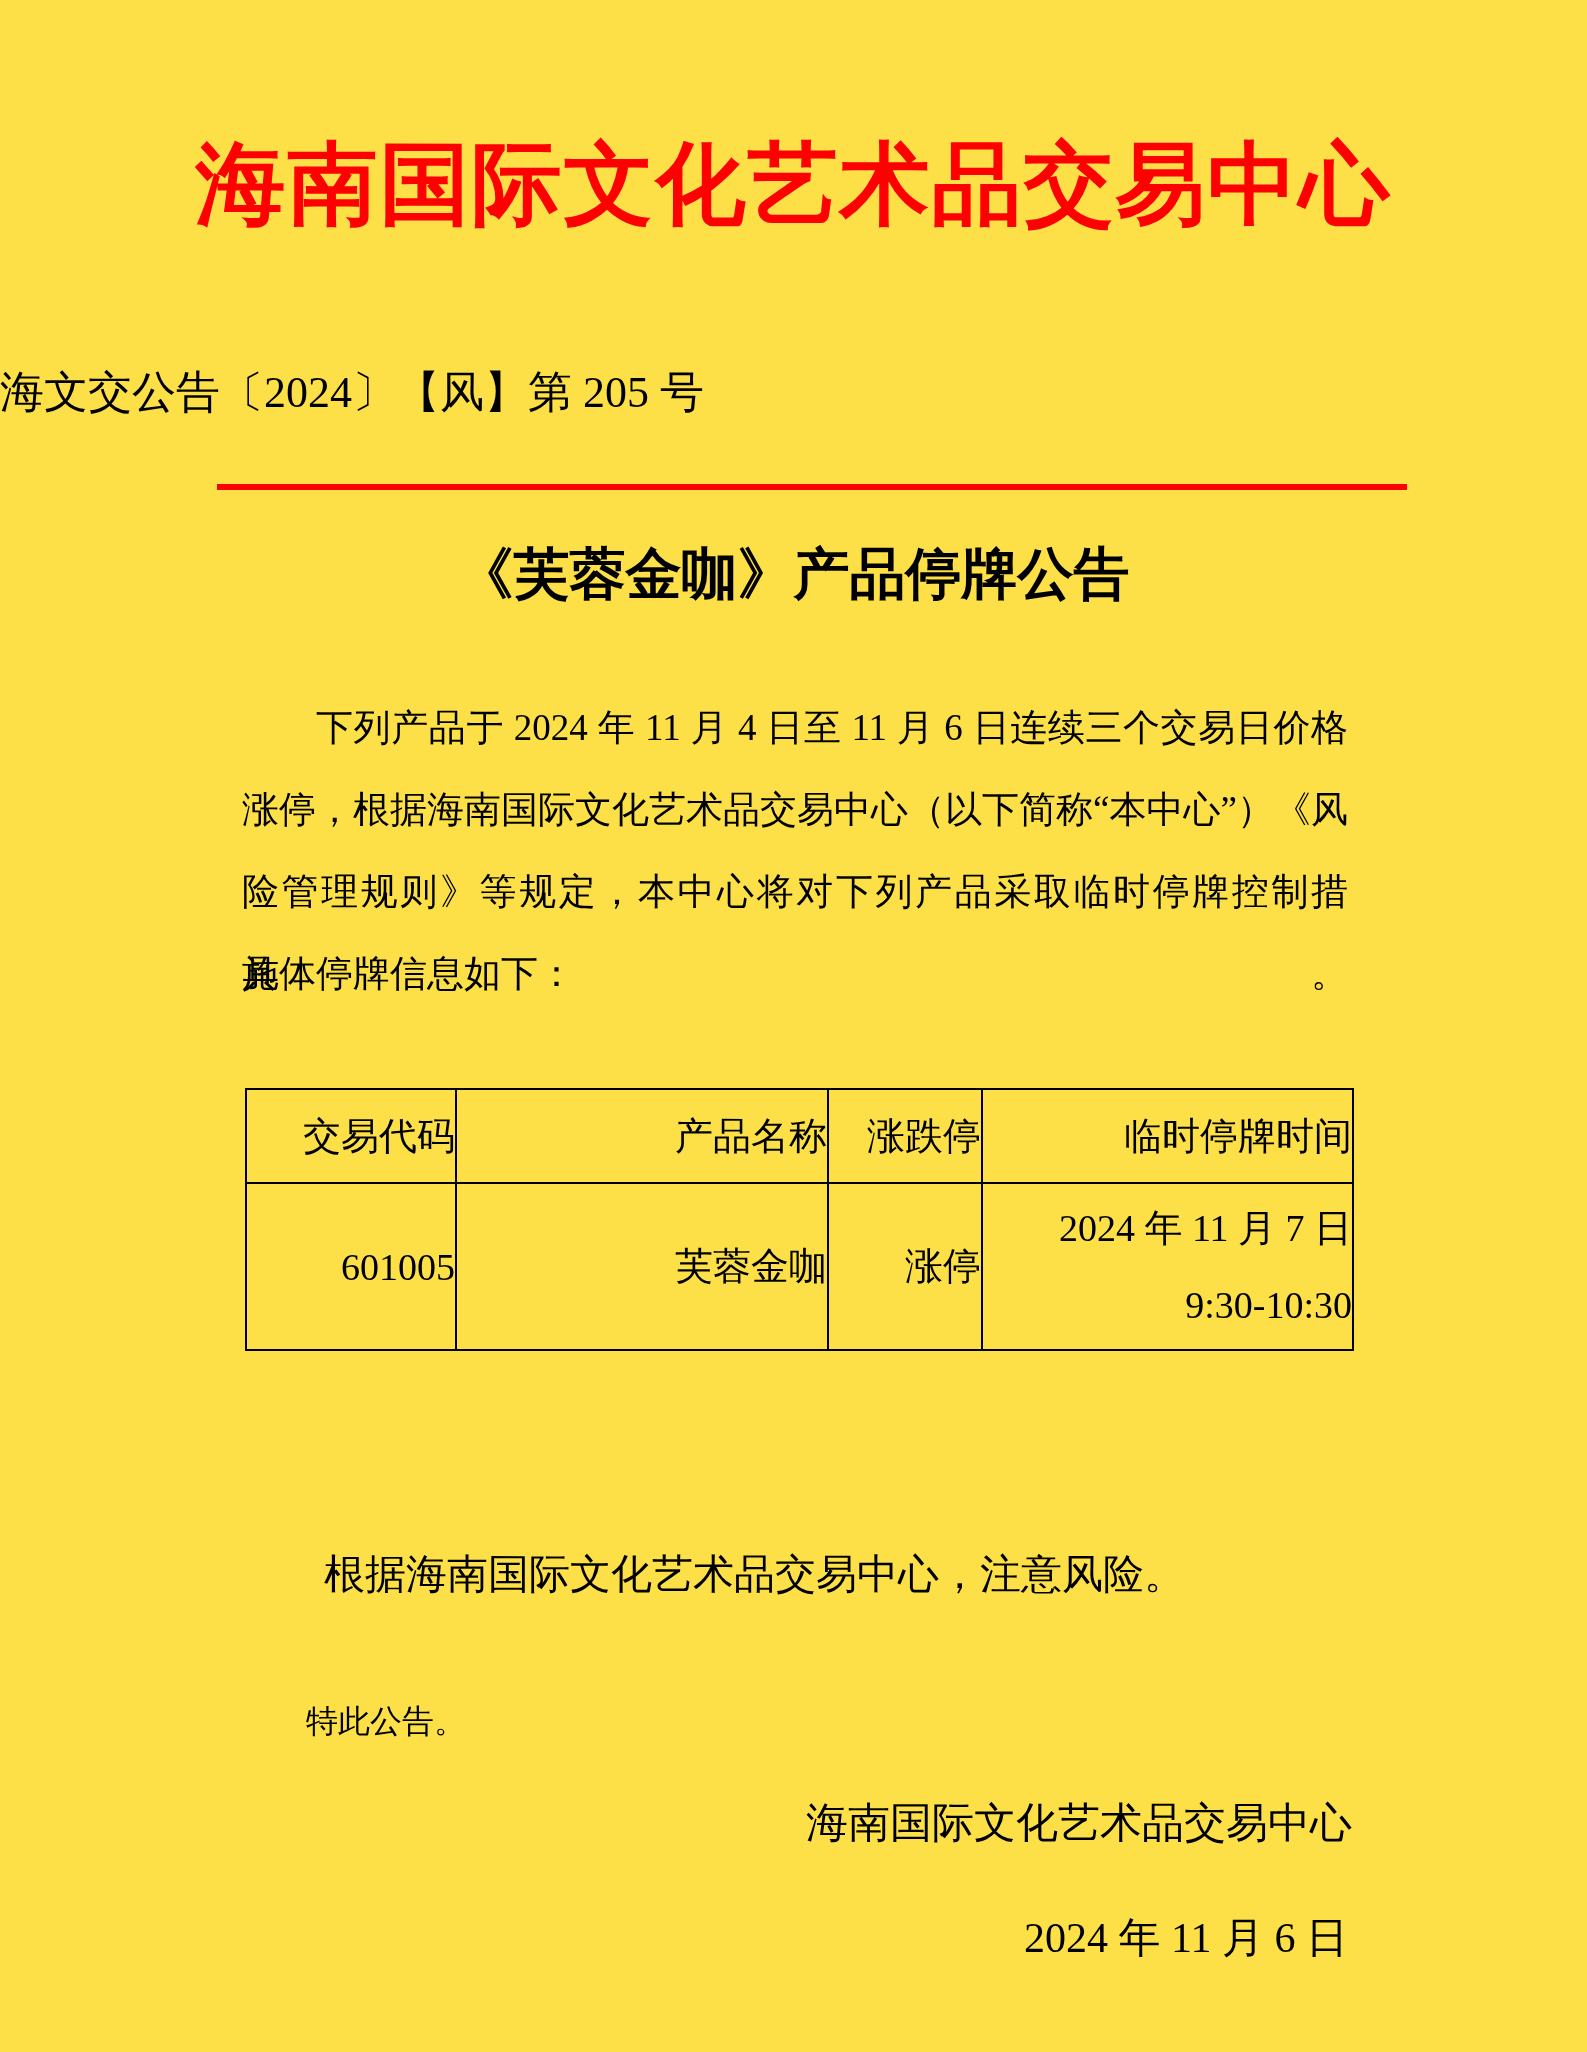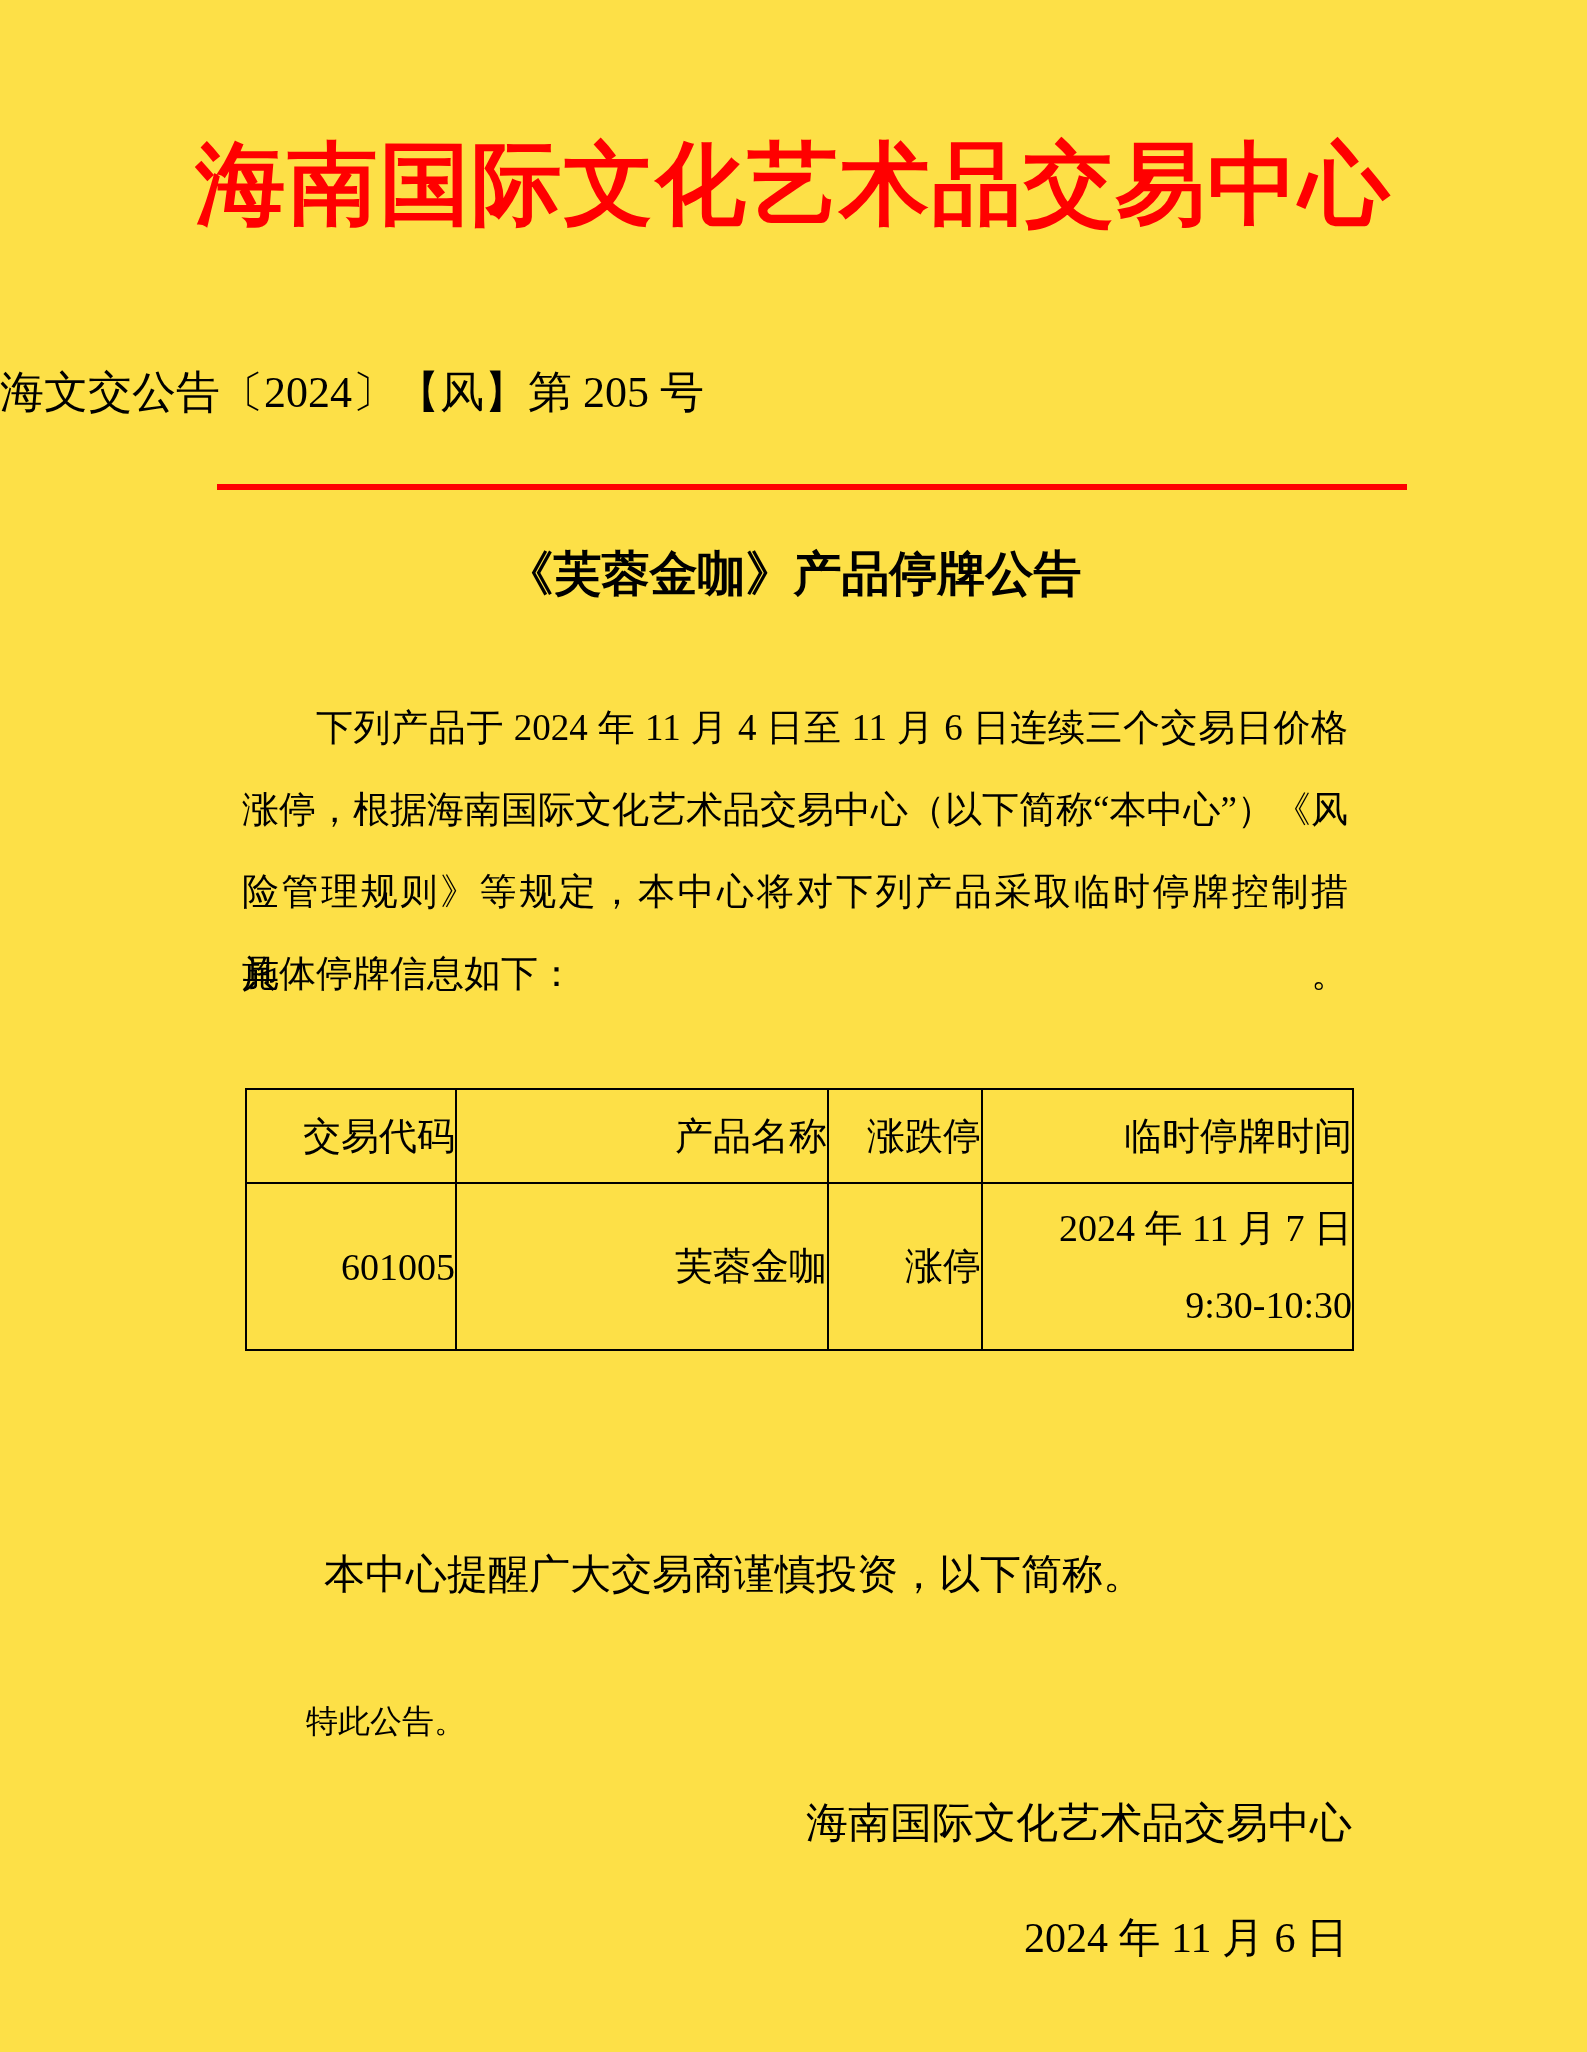--- a/index.html
+++ b/index.html
@@ -50,21 +50,21 @@
     width: 1190px;
     height: 6px;
     background: #FF0000;
   }
   .doc-title {
     position: absolute;
     top: 528px;
     left: 0;
     width: 100%;
     text-align: center;
-    font-size: 48px;
+    font-size: 56px;
     line-height: 92px;
     font-weight: bold;
     white-space: nowrap;
   }
   .body-block {
     position: absolute;
     top: 687px;
     left: 242px;
     width: 1106px;
     font-size: 37px;
@@ -181,21 +181,21 @@
         <td>芙蓉金咖</td>
         <td>涨停</td>
         <td>
           <div class="time-line">2024 年 11 月 7 日</div>
           <div class="time-line">9:30-10:30</div>
         </td>
       </tr>
     </tbody>
   </table>
 
-  <div class="closing-1">本中心提醒广大交易商谨慎投资，以下简称。</div>
+  <div class="closing-1">根据海南国际文化艺术品交易中心，注意风险。</div>
 
   <div class="closing-2">特此公告。</div>
 
   <div class="signature">海南国际文化艺术品交易中心</div>
 
   <div class="sign-date">2024 年 11 月 6 日</div>
 
 </div>
 
 </body></html>

